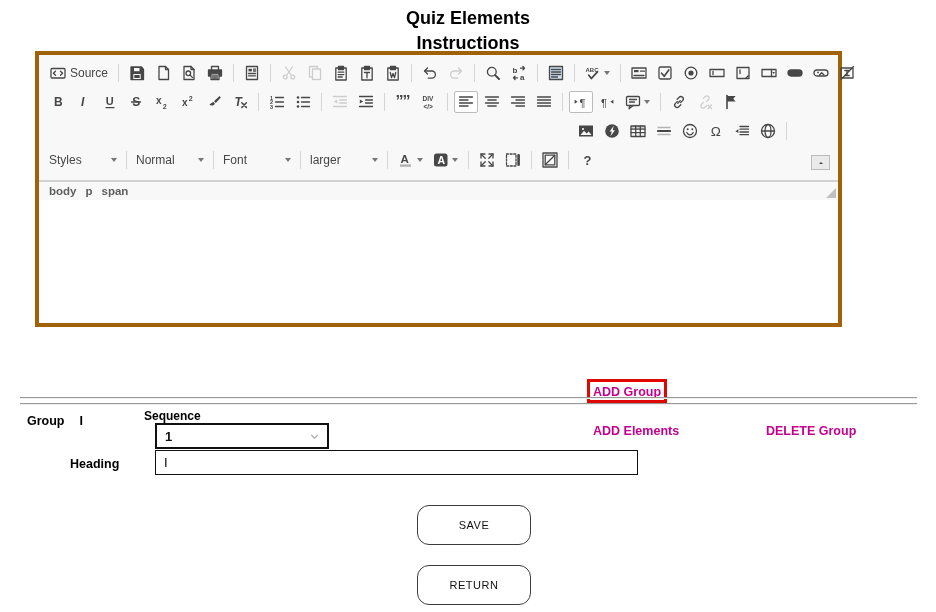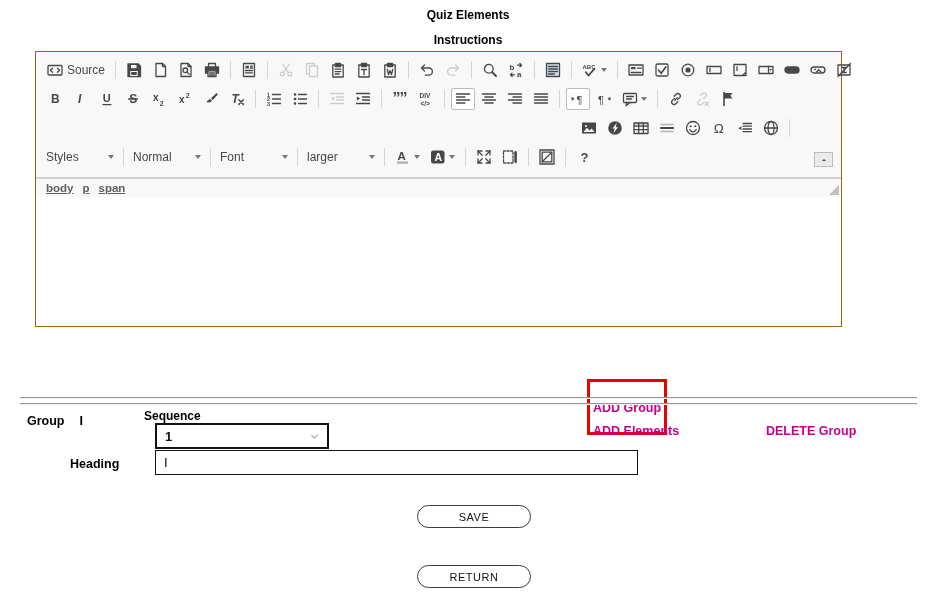--- a/index.html
+++ b/index.html
@@ -1,27 +1,27 @@
 <!DOCTYPE html>
 <html><head>
 <meta charset="utf-8">
 <style>
   * { box-sizing: border-box; }
   html,body { margin:0; padding:0; }
   body {
     width:936px; height:612px; position:relative; background:#fff;
     font-family:"Liberation Sans", sans-serif; color:#111; overflow:hidden;
   }
-  .center-text { position:absolute; left:0; width:100%; text-align:center; font-weight:bold; font-size:12px; color:#000; }
+  .center-text { position:absolute; left:0; width:100%; text-align:center; font-weight:bold; font-size:18px; color:#000; }
   .page-title { top:8px; }
   .section-label { top:33px; }
 
   
   .editor { position:absolute; left:35px; top:51px; width:807px; height:276px;
-            border:1px solid #a16207; display:flex; flex-direction:column; background:#fff; }
+            border:4px solid #a16207; display:flex; flex-direction:column; background:#fff; }
   .ed-toolbar { background:#f8f8f8; border-bottom:1px solid #d1d1d1; padding:3px 6px 6px 6px; position:relative; }
   .tb-row { display:flex; align-items:center; height:29px; }
   .tb-row.right { justify-content:flex-end; padding-right:40px; }
   .tb-btn { display:flex; align-items:center; padding:2px 3px; margin:0 1px; border:1px solid transparent;
             border-radius:2px; color:#474747; cursor:pointer; }
   .tb-btn.disabled { color:#cdcdcd; }
   .tb-btn.active { background:#fff; border-color:#bcbcbc; }
   .tb-btn svg { width:16px; height:16px; display:block; font-family:inherit; }
   .tb-btn .tb-label { font-size:12px; margin-left:4px; color:#474747; }
   .tb-sep { width:1px; height:18px; background:#d5d5d5; margin:0 5px; flex:none; }
@@ -30,26 +30,26 @@
   .tb-combo { display:flex; align-items:center; width:76px; padding:2px 4px; font-size:12px; color:#474747; cursor:pointer;justify-content:center; }
   .tb-combo .combo-label { flex:1; }
   .tb-collapse { position:absolute; right:8px; bottom:10px; width:19px; height:15px; border:1px solid #bcbcbc;
                  background:#eaeaea; display:flex; align-items:center; justify-content:center; cursor:pointer; }
   .tb-collapse svg { width:10px; height:8px; color:#474747; }
 
   .ed-content { flex:1; background:#fff; padding:12px 16px; font-size:15px; line-height:28px; color:#262626; overflow:hidden; cursor:text; }
   .ed-content p { margin:6px 0; }
   .ed-path { height:19px; background:#f8f8f8; border-top:1px solid #d1d1d1; display:flex; align-items:center;
              padding:0 10px; font-size:11.5px; font-weight:bold; color:#5e5e5e; position:relative; }
-  .ed-path .path-item { margin-right:9px; cursor:pointer;text-decoration:underline; }
+  .ed-path .path-item { margin-right:9px; cursor:pointer; }
   .resize-handle { position:absolute; right:2px; bottom:2px; width:0; height:0;
                    border-left:10px solid transparent; border-bottom:10px solid #c0c0c0; cursor:nwse-resize; }
 
   
-  .add-group-box { position:absolute; left:587px; top:379px; border:3px solid #e10600; padding:16px 3px; }
+  .add-group-box { position:absolute; left:587px; top:379px; border:3px solid #e10600; padding:0px 3px; }
   .add-group-box a { font-size:12.5px; font-weight:bold; color:#c4008f; text-decoration:none; cursor:pointer; }
 
   
   .hline { position:absolute; left:20px; width:897px; height:2px; border-top:1px solid #999; border-bottom:1px solid #efefef; }
   .hline.h1 { top:397px; } .hline.h2 { top:403px; }
 
   
   .glabel { position:absolute; font-size:12.5px; font-weight:bold; color:#000; }
   .group-name { left:27px; top:414px; }
   .group-name .gval { margin-left:15px; }
@@ -62,21 +62,21 @@
   .seq-select svg { width:13px; height:13px; color:#aaa; margin-right:6px; flex:none; }
 
   .mlink { position:absolute; font-size:12.5px; font-weight:bold; color:#c4008f; text-decoration:none; cursor:pointer; }
   .add-question { left:593px; top:424px; }
   .delete-group { left:766px; top:424px; }
 
   .heading-input { position:absolute; left:155px; top:450px; width:483px; height:25px; border:1.5px solid #111;
                    background:#fff; font-family:"Liberation Sans",sans-serif; font-size:13px; padding:0 8px; color:#000; }
 
   
-  .action-btn { position:absolute; left:417px; width:114px; height:23px; background:#fff; border:1.5px solid #3c3c3c;
+  .action-btn { position:absolute; left:417px; width:114px; height:40px; background:#fff; border:1.5px solid #3c3c3c;
                 border-radius:12px; font-family:"Liberation Sans",sans-serif; font-size:11px; letter-spacing:0.5px;
                 color:#111; cursor:pointer; }
   .save-btn { top:505px; } .return-btn { top:565px;text-align:center; }
 </style>
 </head>
 <body>
 
 <div class="center-text page-title">Quiz Elements</div>
 <div class="center-text section-label">Instructions</div>
 

